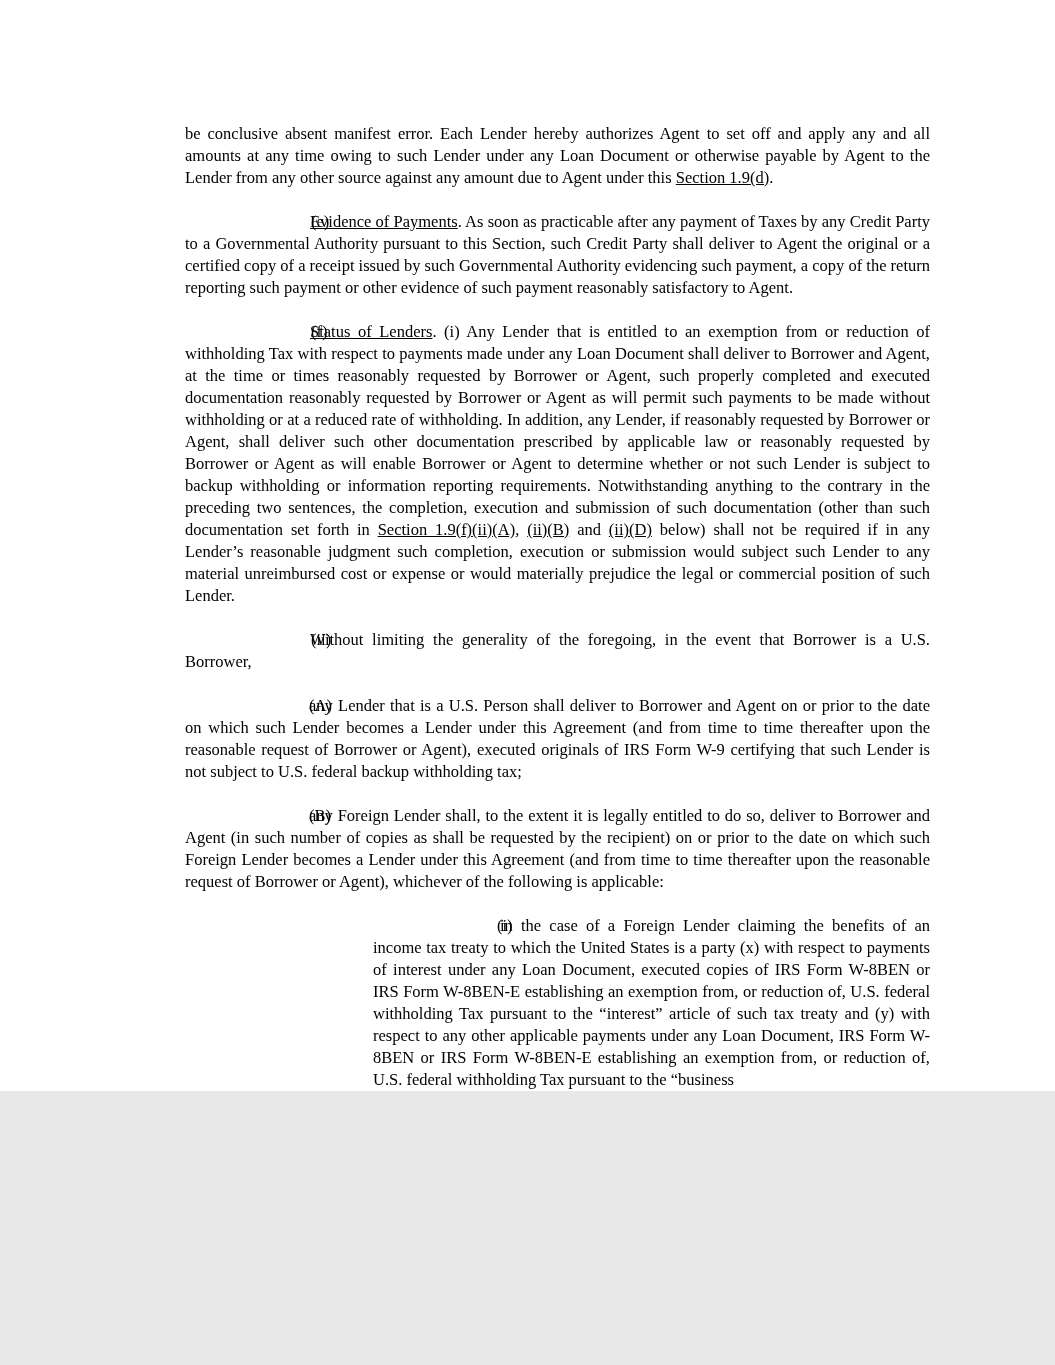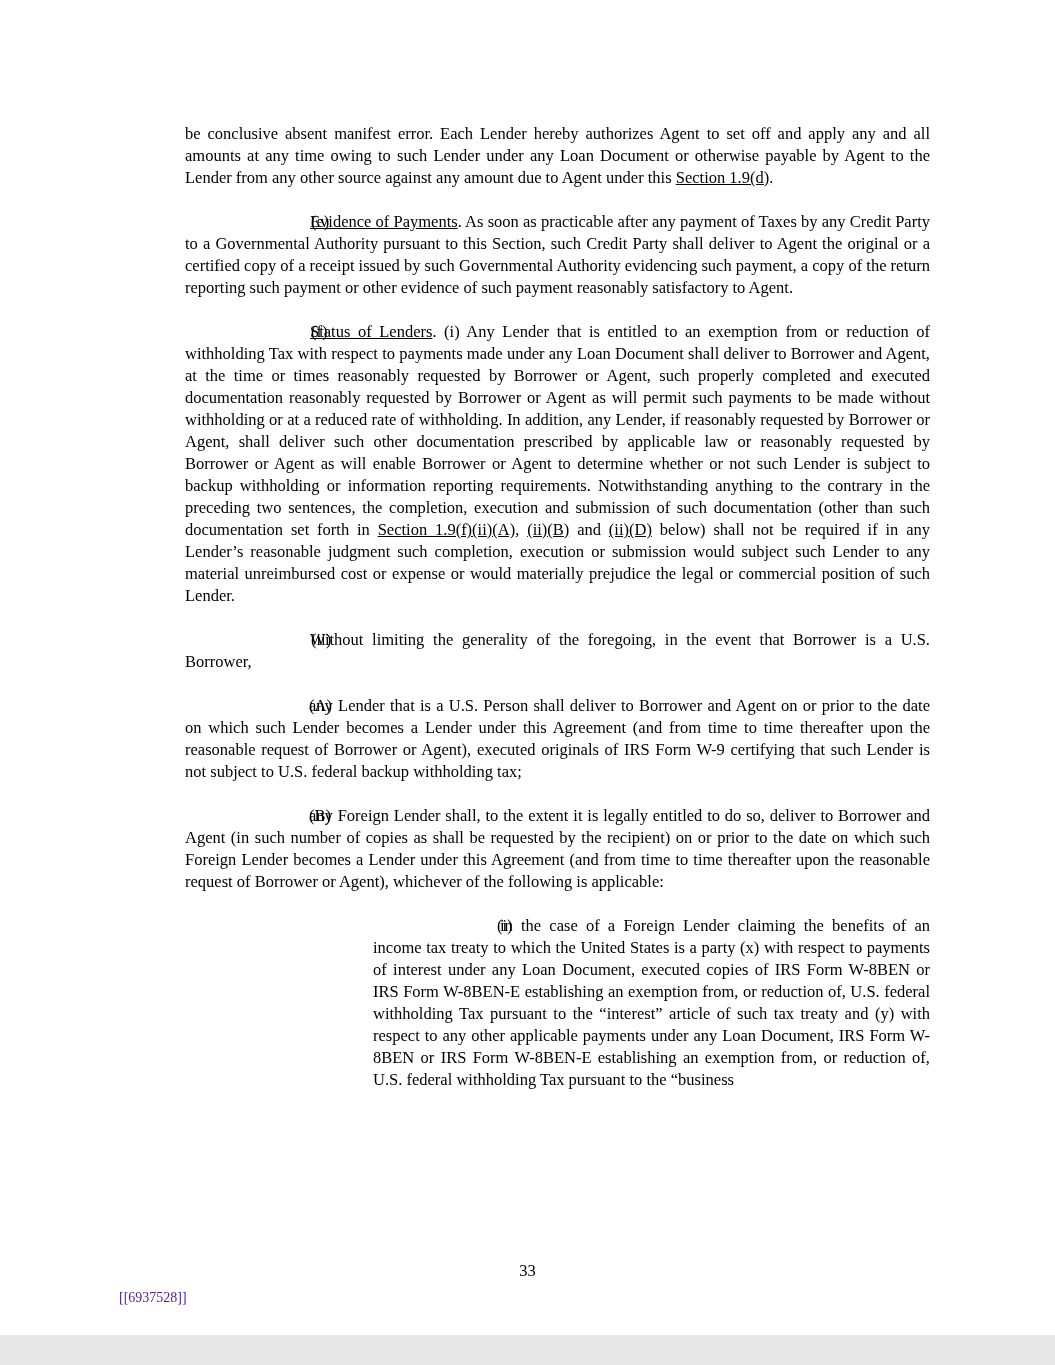--- a/index.html
+++ b/index.html
@@ -3,21 +3,21 @@
 <meta charset="utf-8">
 <style>
   html, body {
     margin: 0;
     padding: 0;
     background: #e8e8e8;
   }
   .page {
     position: relative;
     width: 1055px;
-    height: 1335px;
+    height: 1091px;
     margin: 0 auto;
     background: #ffffff;
     font-family: "Liberation Serif", "DejaVu Serif", serif;
     font-size: 16.5px;
     line-height: 22px;
     color: #000000;
     overflow: hidden;
     box-sizing: border-box;
     padding-left: 40px;
   }

